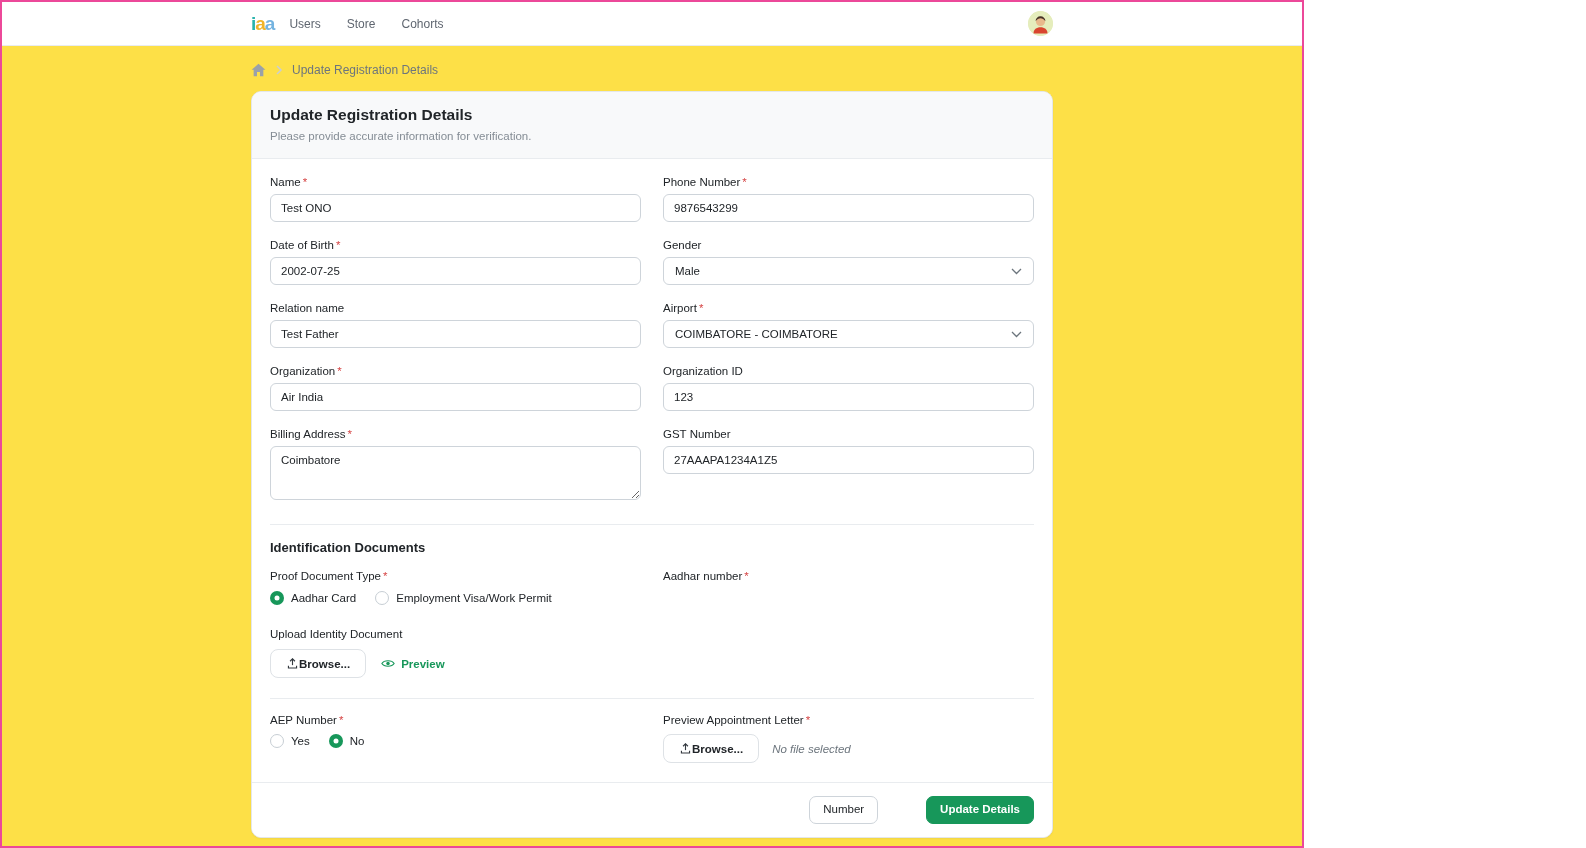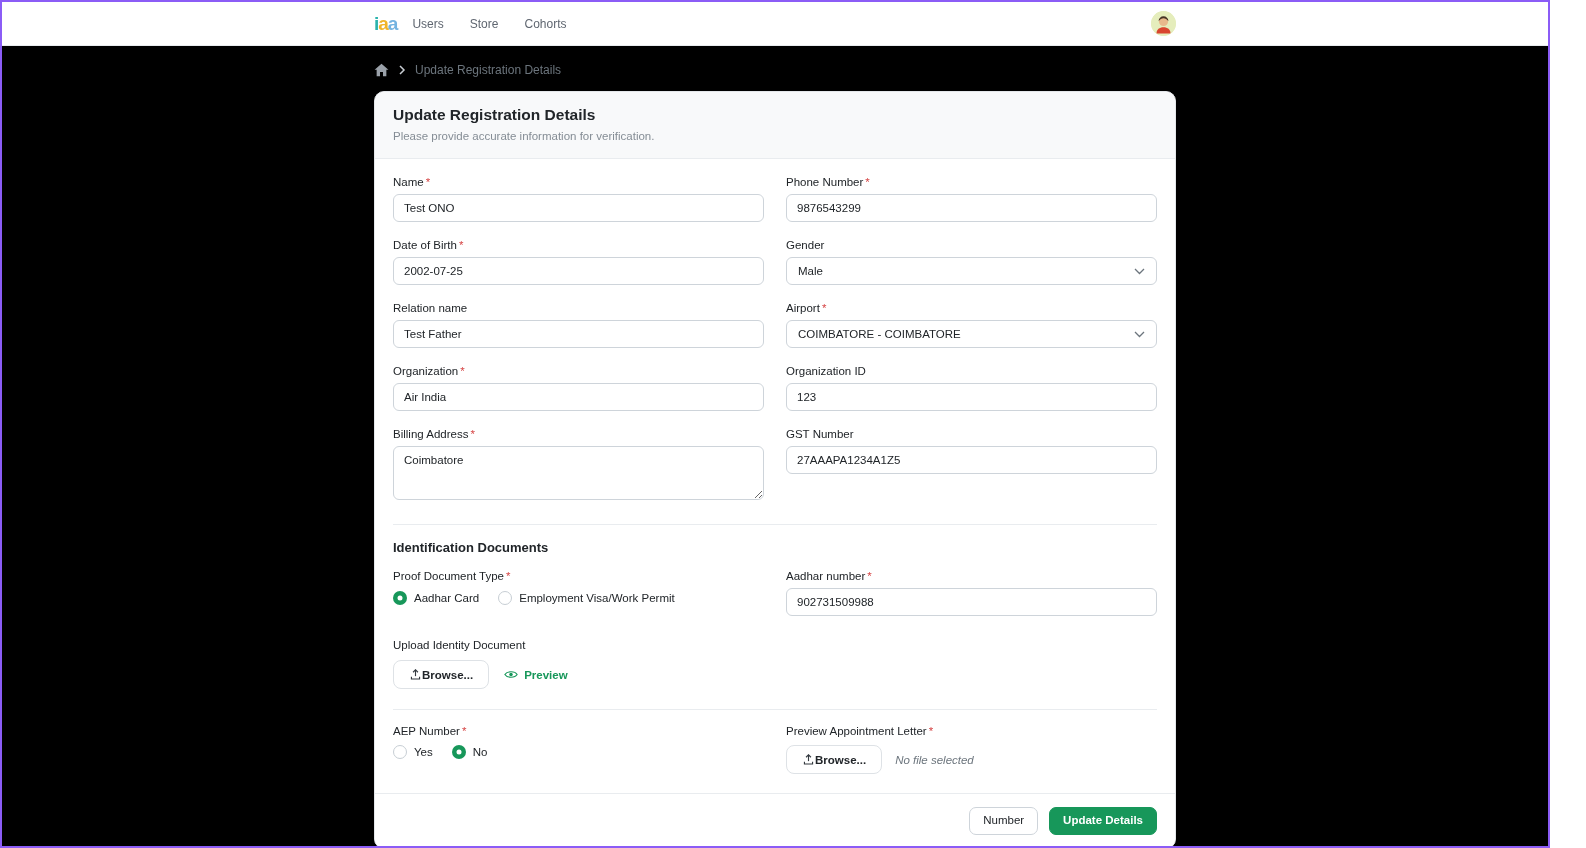--- a/index.html
+++ b/index.html
@@ -1,18 +1,18 @@
 <!DOCTYPE html>
 <html><head>
 <meta charset="utf-8">
 <style>
   * { box-sizing: border-box; }
   html,body { margin:0; padding:0; background:#fff; }
   body { font-family:"Liberation Sans", sans-serif; }
-  .viewport { width:1550px; height:848px; border:2px solid #8b5cf6; background:#000000; overflow:hidden; }
+  .viewport { width:1304px; height:848px; border:2px solid #ec4899; background:#fde047; overflow:hidden; }
 
   
   .navbar { height:44px; border-bottom:1px solid #e9ecef; display:flex; align-items:center; background:#fff; }
   .nav-inner { width:802px; margin:0 auto; display:flex; align-items:center; }
   .logo { font-weight:bold; font-size:19px; letter-spacing:-1px; margin-right:15px; line-height:1; cursor:pointer; }
   .logo .c1 { color:#2ab3ad; }
   .logo .c2 { color:#f0b429; }
   .logo .c3 { color:#74b3e0; }
   .nav-link { font-size:12px; color:#5f6670; margin-right:26px; cursor:pointer; }
   .avatar { margin-left:auto; width:25px; height:25px; border-radius:50%; background:#e5edbc; overflow:hidden; cursor:pointer; display:flex; align-items:flex-end; justify-content:center; }
@@ -47,21 +47,21 @@
   .rdot.on::after { content:""; position:absolute; left:50%; top:50%; transform:translate(-50%,-50%); width:5px; height:5px; border-radius:50%; background:#fff; }
 
   .upload-row { display:flex; align-items:center; margin-top:2px; }
   .browse-btn { display:inline-flex; align-items:center; border:1px solid #dee2e6; background:#fff; border-radius:8px; padding:7px 15px; font-size:11.5px; font-weight:bold; color:#212529; cursor:pointer; font-family:inherit; }
   .preview-link { display:inline-flex; align-items:center; gap:6px; color:#17975a; font-size:11.5px; font-weight:bold; margin-left:15px; cursor:pointer; }
   .no-file { font-size:11.5px; color:#6c757d; font-style:italic; margin-left:13px; }
 
   .card-footer { border-top:1px solid #e9ecef; margin-top:19px; padding:13px 18px; display:flex; justify-content:flex-end; gap:11px; background:#fff; }
   .btn { font-family:inherit; font-size:11.5px; border-radius:7px; padding:6px 13px; cursor:pointer; line-height:1.2; }
   .btn-cancel { border:1px solid #ced4da; background:#fff; color:#212529; }
-  .btn-primary { border:1px solid #17975a; background:#17975a; color:#fff; font-weight:bold; }
+  .btn-primary { border:1px solid #17975a; background:#17975a; color:#fff; font-weight:bold;margin-left:37px; }
 </style>
 </head>
 <body>
 
 <div class="viewport">
 
   <div class="navbar">
     <div class="nav-inner">
       <div class="logo">
         <span class="c1">i</span><span class="c2">a</span><span class="c3">a</span>
@@ -180,21 +180,20 @@
             </label>
             <label class="radio">
               <span class="rdot off"></span>
               <span>Employment Visa/Work Permit</span>
             </label>
           </div>
         </div>
 
         <div>
           <label class="flabel"><span>Aadhar number</span><span class="req">*</span></label>
-          <input class="txt" value="902731509988" style="">
         </div>
 
         <div style="margin-top:6px;">
           <label class="flabel" style="margin-bottom:9px;"><span>Upload Identity Document</span></label>
           <div class="upload-row">
             <button class="browse-btn">
               <svg width="13" height="13" viewBox="0 0 16 16">
                   <path d="M8 2.2 V10" stroke="#343a40" stroke-width="1.4" fill="none"></path>
                   <path d="M5 5.2 L8 2.2 L11 5.2" stroke="#343a40" stroke-width="1.4" fill="none"></path>
                   <path d="M3 10.8 V13.5 H13 V10.8" stroke="#343a40" stroke-width="1.4" fill="none"></path>

